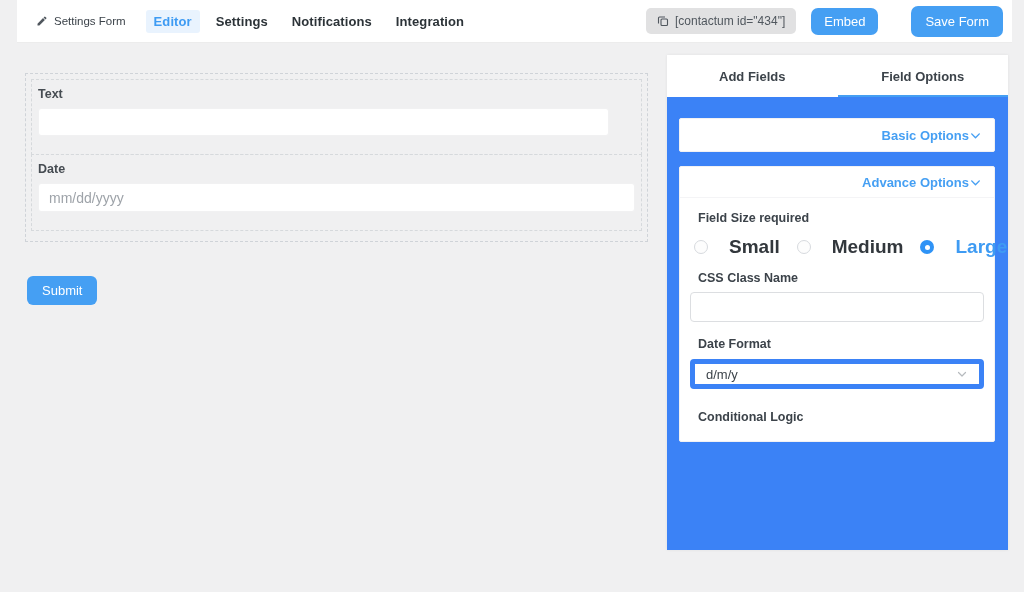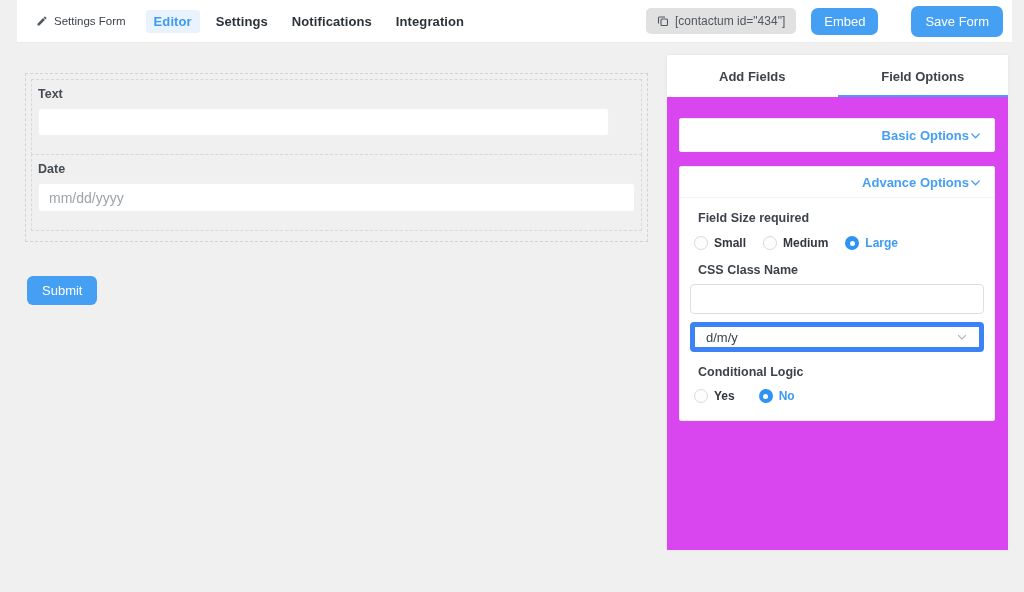--- a/index.html
+++ b/index.html
@@ -56,21 +56,21 @@
   .preview-input.size-large  { width:100%; height:29px; }
   .preview-input::placeholder { color:#9ea3a9; }
   .submit-btn {
     position:absolute; left:27px; top:276px;
     padding:7px 15px; border-radius:6px; font-size:13px;
   }
 
   
   .panel {
     position:absolute; left:667px; top:55px; width:341px; height:495px;
-    background:#d946ef; box-shadow:0 0 3px rgba(0,0,0,.07);
+    background:#3b82f6; box-shadow:0 0 3px rgba(0,0,0,.07);
   }
   .panel-tabbar { position:relative; height:42px; background:#fff; display:flex; }
   .panel-tab {
     flex:1; display:flex; align-items:center; justify-content:center;
     font-size:13px; font-weight:bold; color:#3c434a; cursor:pointer;
   }
   .panel-tab-underline {
     position:absolute; bottom:0; left:50%; right:0; height:2px; background:#459ff3;
   }
   .panel-body { padding:21px 13px 0 12px; }
@@ -87,21 +87,21 @@
   .radio-row { display:flex; align-items:center; margin:11px 0 13px 4px; }
   .radio {
     width:14px; height:14px; border-radius:50%;
     border:1px solid #d7dade; background:#fdfdfd; cursor:pointer; flex:none;
   }
   .radio.checked { border:none; background:#2f93f6; position:relative; }
   .radio.checked::after {
     content:""; position:absolute; left:4.5px; top:4.5px;
     width:5px; height:5px; border-radius:50%; background:#fff;
   }
-  .radio-label { font-size:12px; font-weight:bold; color:#32373c; margin-left:6px; cursor:pointer; }
+  .radio-label { font-size:19px; font-weight:bold; color:#32373c; margin-left:21px; cursor:pointer; }
   .radio-label.selected { color:#3e9bf3; }
   .radio-gap { width:17px; flex:none; }
   .panel-input {
     width:100%; height:30px; margin-top:7px; background:#fff;
     border:1px solid #dcdee1; border-radius:4px; outline:none;
     font-family:inherit; font-size:13px; color:#3c434a; padding:0 10px;
   }
   .mt { margin-top:15px; }
   .select-box {
     height:30px; margin-top:8px; background:#fff;
@@ -197,35 +197,29 @@
           <span class="radio"></span>
           <span class="radio-label">Medium</span>
           <span class="radio-gap"></span>
           <span class="radio checked"></span>
           <span class="radio-label selected">Large</span>
         </div>
 
         <div class="opt-label">CSS Class Name</div>
         <input class="panel-input" type="text" placeholder="" style="">
 
+        <div class="opt-label mt">Date Format</div>
         <div class="select-box">
           <span class="select-value">d/m/y</span>
           <span class="icon">
             <svg width="12" height="12" viewBox="0 0 24 24" fill="none" stroke="#b6babe" stroke-width="2.4" stroke-linecap="round" stroke-linejoin="round">
                 <polyline points="5 9 12 16 19 9"></polyline>
               </svg>
           </span>
         </div>
 
-        <div class="opt-label mt" style="margin-top:13px;">Conditional Logic</div>
-        <div class="radio-row cond-row">
-          <span class="radio"></span>
-          <span class="radio-label">Yes</span>
-          <span class="radio-gap" style="width:24px;"></span>
-          <span class="radio checked"></span>
-          <span class="radio-label selected">No</span>
-        </div>
+        <div class="opt-label mt" style="margin-top:21px;">Conditional Logic</div>
 
       </div>
     </div>
 
   </div>
 </div>
 
 </body></html>

